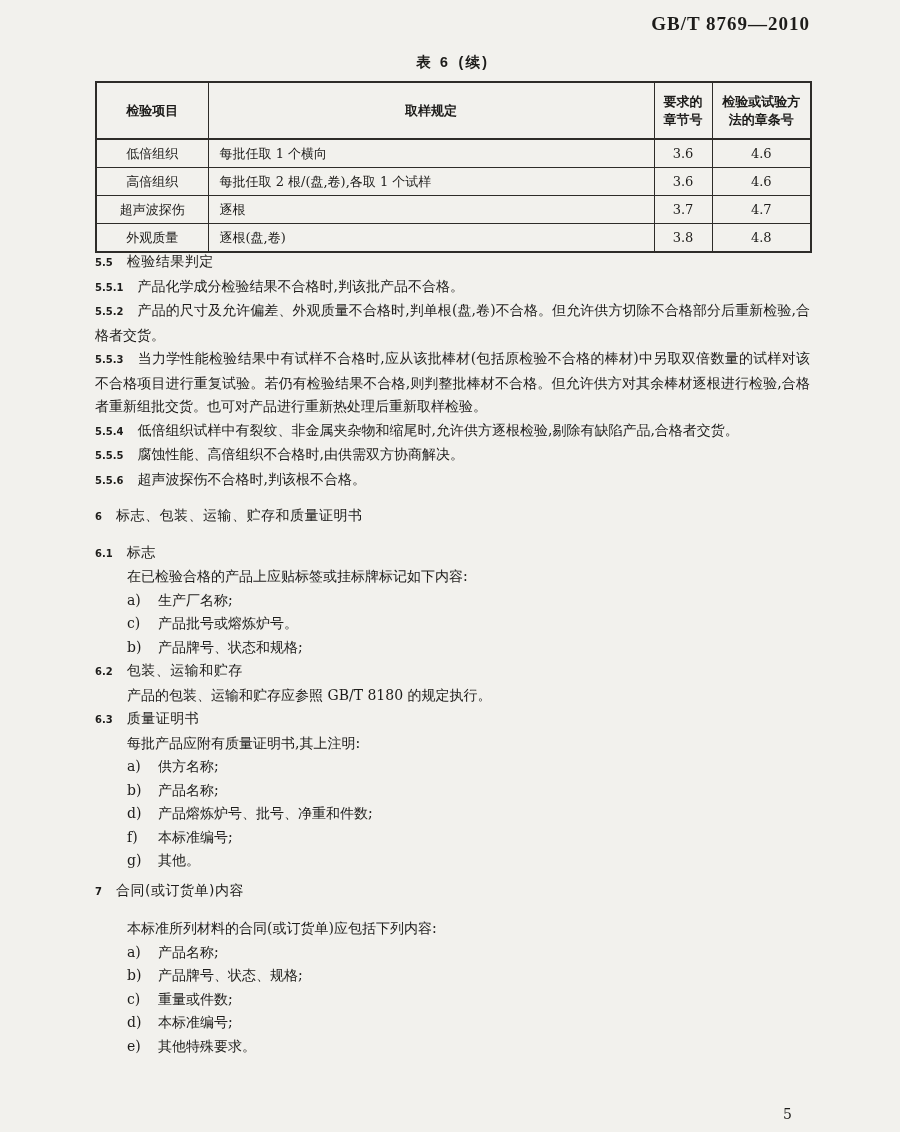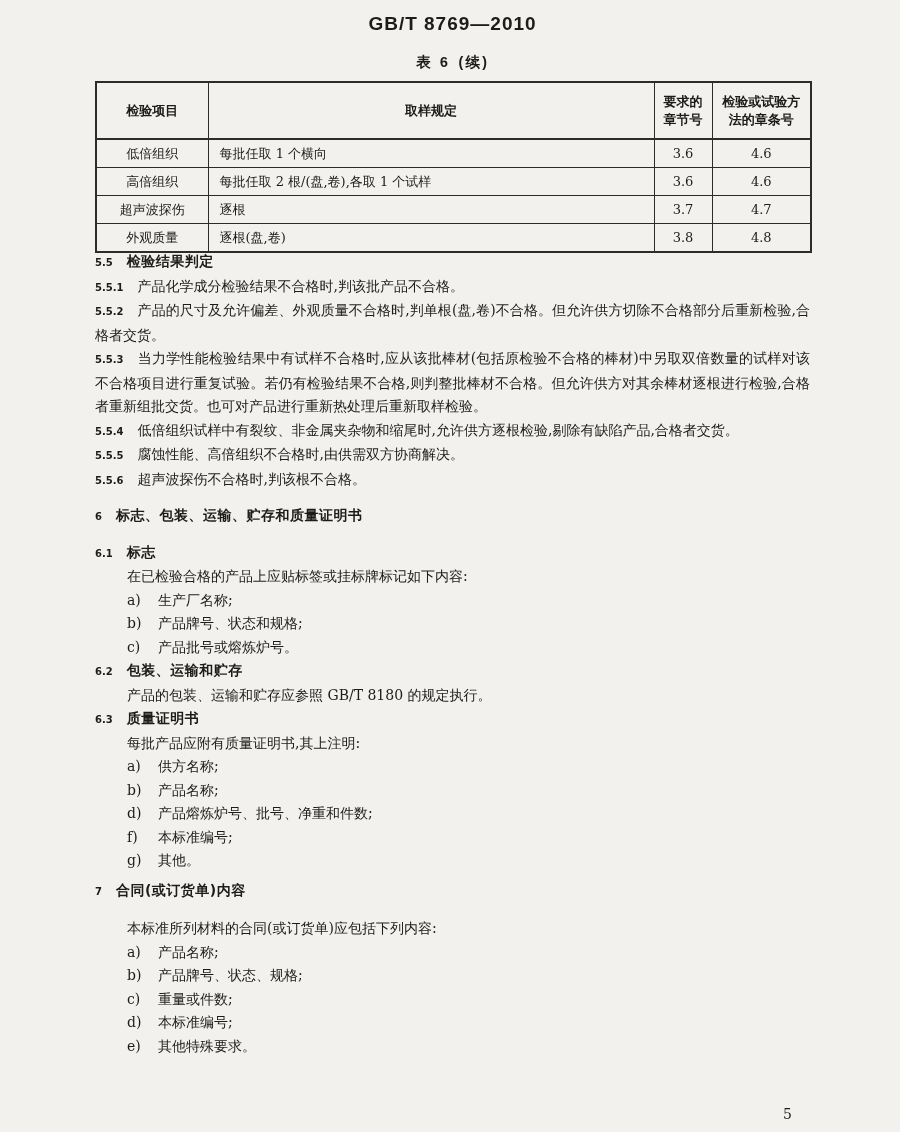--- a/index.html
+++ b/index.html
@@ -4,21 +4,21 @@
 <style>
   html,body{margin:0;padding:0;}
   body{
     width:900px;height:1132px;position:relative;overflow:hidden;
     background:#f2f1ed;
     font-family:"DejaVu Serif","Liberation Serif",serif;
     color:#1d1c1a;
   }
   .doc-header{
     position:absolute;top:13px;left:95px;width:715px;
-    text-align:center;font-family:Liberation Sans, sans-serif;
+    text-align:right;font-family:Liberation Serif, serif;
     font-weight:bold;font-size:19px;letter-spacing:1px;
   }
   .table-title{
     position:absolute;top:53px;left:95px;width:715px;text-align:center;
     font-family:Liberation Mono, monospace;
     font-weight:bold;font-size:14.5px;
   }
   table.spec{
     position:absolute;top:81px;left:95px;width:715px;
     border-collapse:collapse;table-layout:fixed;
@@ -47,21 +47,21 @@
     font-size:14px;line-height:23.5px;
   }
   .content p{margin:0;}
   .p{text-align:justify;text-align-last:left;}
   .num{
     font-family:"DejaVu Sans","Liberation Sans",sans-serif;
     font-weight:bold;font-size:10px;margin-right:14px;
   }
   .htext{
     font-family:"DejaVu Sans","Liberation Sans",sans-serif;
-    font-weight:bold;letter-spacing:0.5px;
+    font-weight:normal;letter-spacing:0.5px;
   }
   .first{margin-top:7px;}
   .mt12{margin-top:12px !important;}
   .mt6{margin-top:6px !important;}
   .mt14{margin-top:14px !important;}
   .indent{padding-left:32px;}
   .li{padding-left:32px;}
   .li .marker{display:inline-block;width:31px;}
   .pagenum{
     position:absolute;top:1103px;left:95px;width:697px;
@@ -124,22 +124,22 @@
   <p class="p"><span class="num">5.5.2</span><span>产品的尺寸及允许偏差、外观质量不合格时,判单根(盘,卷)不合格。但允许供方切除不合格部分后重新检验,合格者交货。</span></p>
   <p class="p"><span class="num">5.5.3</span><span>当力学性能检验结果中有试样不合格时,应从该批棒材(包括原检验不合格的棒材)中另取双倍数量的试样对该不合格项目进行重复试验。若仍有检验结果不合格,则判整批棒材不合格。但允许供方对其余棒材逐根进行检验,合格者重新组批交货。也可对产品进行重新热处理后重新取样检验。</span></p>
   <p class="p"><span class="num">5.5.4</span><span>低倍组织试样中有裂纹、非金属夹杂物和缩尾时,允许供方逐根检验,剔除有缺陷产品,合格者交货。</span></p>
   <p class="p"><span class="num">5.5.5</span><span>腐蚀性能、高倍组织不合格时,由供需双方协商解决。</span></p>
   <p class="p"><span class="num">5.5.6</span><span>超声波探伤不合格时,判该根不合格。</span></p>
 
   <p class="mt12"><span class="num">6</span><span class="htext">标志、包装、运输、贮存和质量证明书</span></p>
   <p class="mt12"><span class="num">6.1</span><span class="htext">标志</span></p>
   <p class="indent"><span>在已检验合格的产品上应贴标签或挂标牌标记如下内容:</span></p>
   <p class="li"><span class="marker">a)</span><span>生产厂名称;</span></p>
+  <p class="li"><span class="marker">c)</span><span>产品批号或熔炼炉号。</span></p>
   <p class="li"><span class="marker">b)</span><span>产品牌号、状态和规格;</span></p>
-  <p class="li"><span class="marker">c)</span><span>产品批号或熔炼炉号。</span></p>
 
   <p><span class="num">6.2</span><span class="htext">包装、运输和贮存</span></p>
   <p class="indent"><span>产品的包装、运输和贮存应参照 GB/T 8180 的规定执行。</span></p>
   <p><span class="num">6.3</span><span class="htext">质量证明书</span></p>
   <p class="indent"><span>每批产品应附有质量证明书,其上注明:</span></p>
   <p class="li"><span class="marker">a)</span><span>供方名称;</span></p>
   <p class="li"><span class="marker">b)</span><span>产品名称;</span></p>
   <p class="li"><span class="marker">d)</span><span>产品熔炼炉号、批号、净重和件数;</span></p>
   <p class="li"><span class="marker">f)</span><span>本标准编号;</span></p>
   <p class="li"><span class="marker">g)</span><span>其他。</span></p>

